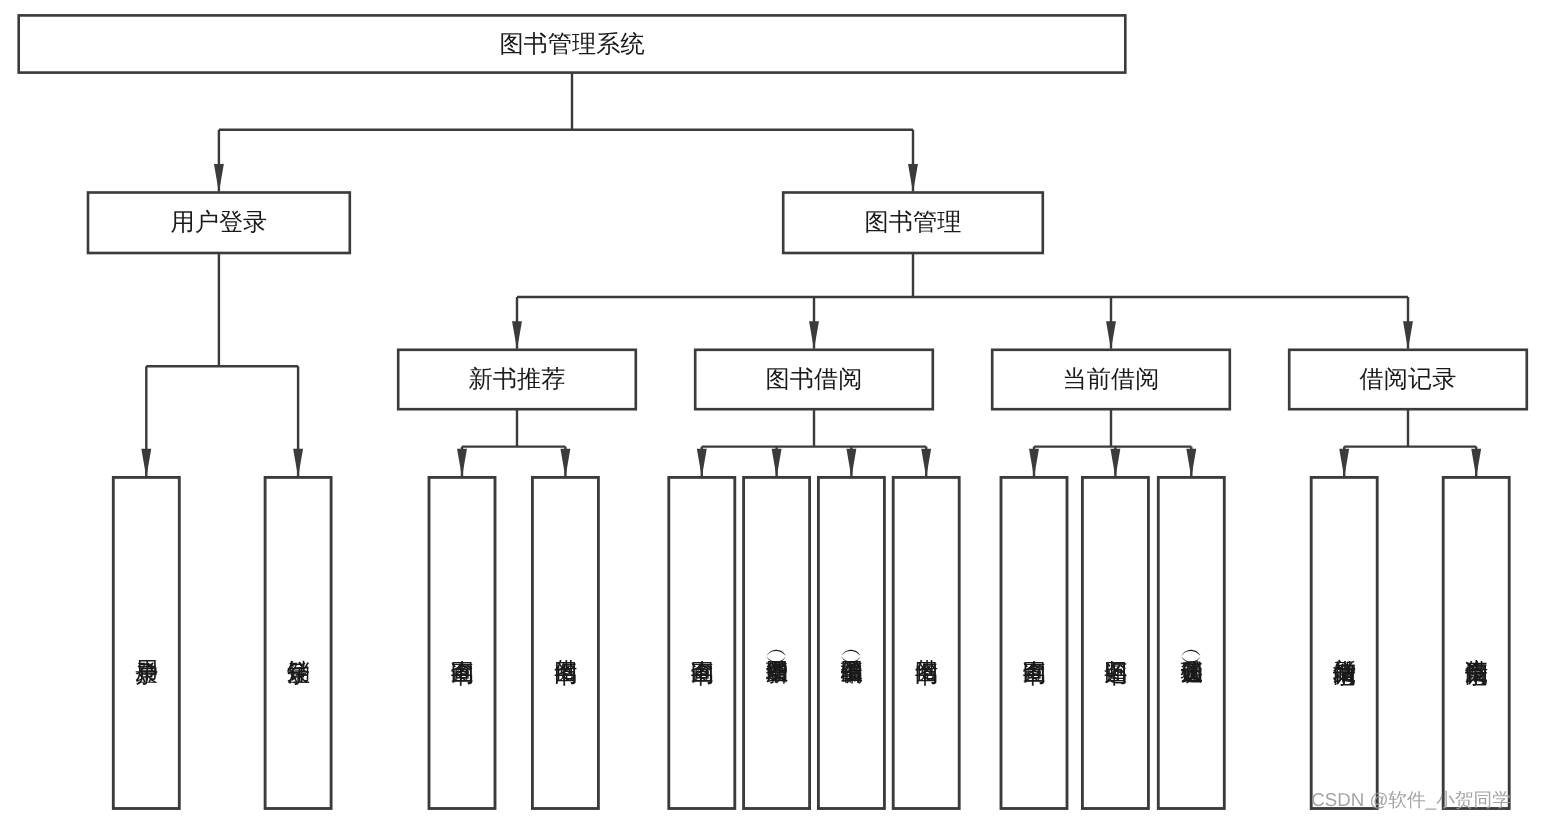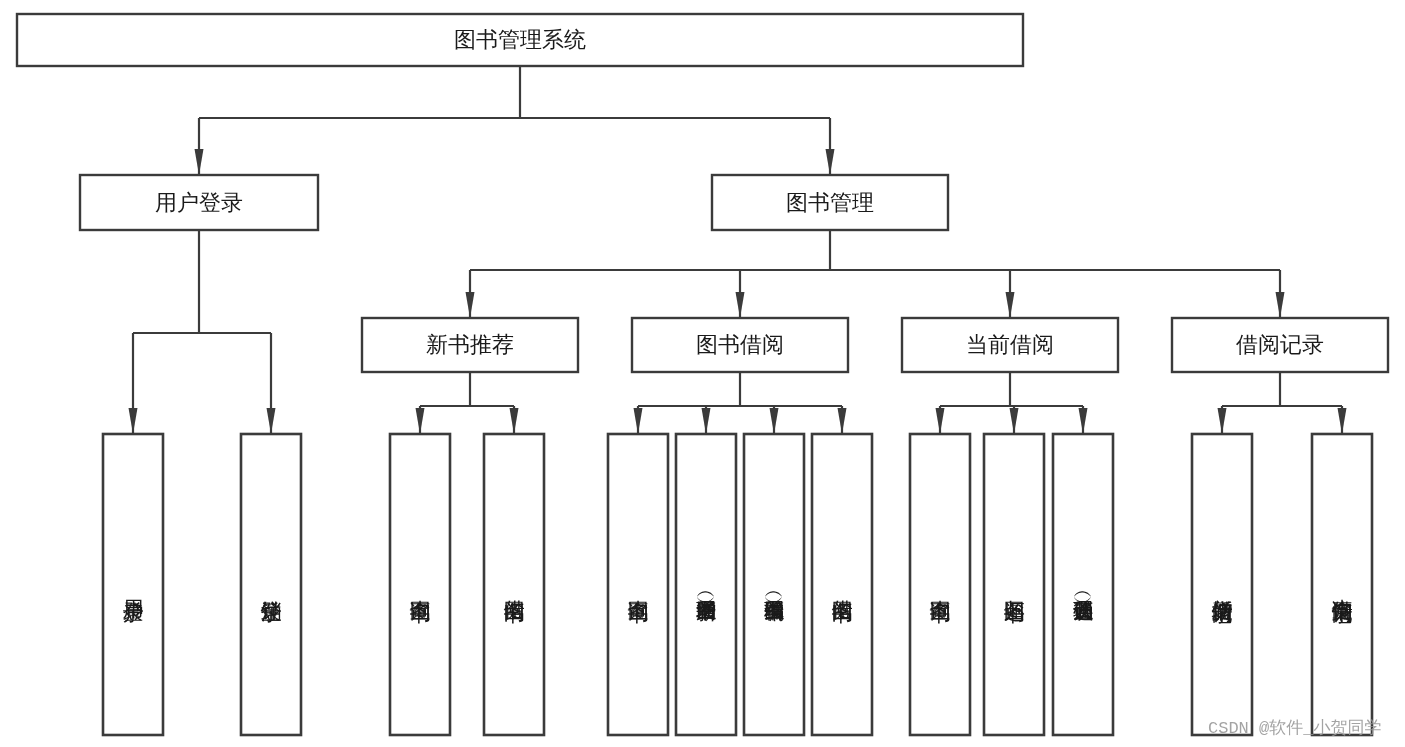--- a/index.html
+++ b/index.html
@@ -61,26 +61,25 @@
     text-orientation: upright;
     white-space: nowrap;
     letter-spacing: 1px;
     display: flex;
     align-items: center;
     justify-content: center;
     pointer-events: none;
   }
   .watermark {
     position: absolute;
-    font-family: Liberation Mono, monospace;
+    font-family: Liberation Sans, sans-serif;
     font-size: 17px;
     color: #9a9a9a;
     white-space: nowrap;
     opacity: 0.9;
-    padding-left: 16px;
   }
 </style>
 </head>
 <body>
 
 <div id="canvas">
 
   <svg class="diagram" viewBox="0 0 1405 747">
     <g id="connectors">
         <line x1="520" y1="66" x2="520" y2="118" class="link-line"></line>

